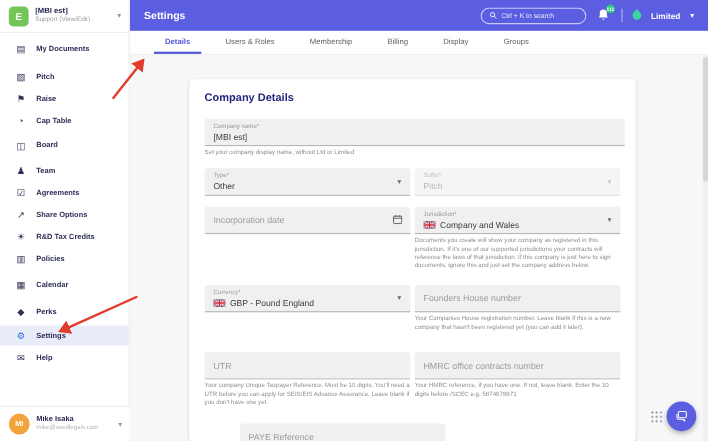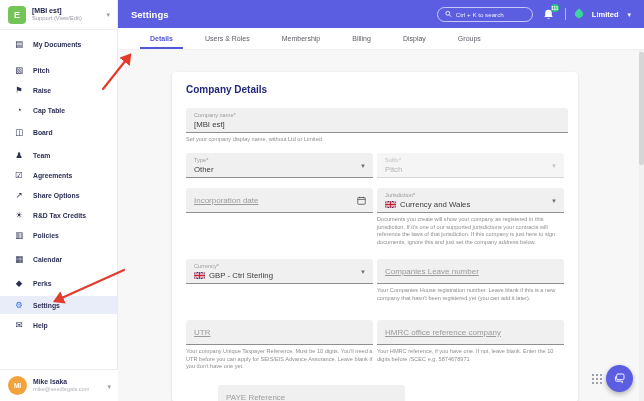--- a/index.html
+++ b/index.html
@@ -56,21 +56,21 @@
   .card { position:absolute; left:54px; top:22px; width:406px; height:330px; background:#fff; border-radius:4px; box-shadow:0 1px 3px rgba(0,0,0,.14); padding:12px 10px 0 14px; overflow:hidden; }
   .card-title { font-size:10px; font-weight:bold; color:#23277d; }
   .fields { margin-top:13px; }
   .frow { display:flex; gap:4px; }
   .fcol { width:187px; }
   .ffull { width:382px; }
   .field { position:relative; background:#f0f0f0; border-bottom:1px solid #8f8f8f; border-radius:3px 3px 0 0; padding:4px 8px 3px 8px; cursor:text; }
   .field.select { cursor:pointer; }
   .flabel { font-size:5.6px; color:#9a9a9a; }
   .fvalue { font-size:7.8px; color:#3c3c3c; margin-top:2px; display:flex; align-items:center; gap:4px; }
-  .fph { font-size:8px; color:#9b9b9b; padding:4px 0;text-decoration:underline; }
+  .fph { font-size:8px; color:#9b9b9b; padding:4px 0; }
   .caret { position:absolute; right:7px; top:50%; transform:translateY(-35%); font-size:6px; color:#6f6f6f; }
   .field.disabled { background:#f5f5f5; border-bottom-color:#d4d4d4; }
   .field.disabled .flabel { color:#c2c2c2; }
   .field.disabled .fvalue { color:#b5b5b5; }
   .field.disabled .caret { color:#c6c6c6; }
   .helper { font-size:5.6px; color:#8e8e8e; line-height:1.4; margin-top:3px; }
   .cal-icon { position:absolute; right:7px; top:50%; transform:translateY(-50%); }
   .flag { display:inline-block; width:11px; height:7px; flex:0 0 auto; }
   .m9 { margin-top:9px; } .m10 { margin-top:10px; } .m12 { margin-top:12px; } .m17 { margin-top:17px; } .m14 { margin-top:14px;padding-left:32px; }
 
@@ -254,63 +254,63 @@
               <div class="field select">
                 <div class="flabel">Jurisdiction*</div>
                 <div class="fvalue">
                   <svg class="flag" viewBox="0 0 22 14">
                       <rect width="22" height="14" fill="#28307c"></rect>
                       <path d="M0 0 22 14 M22 0 0 14" stroke="#fff" stroke-width="3.4"></path>
                       <path d="M0 0 22 14 M22 0 0 14" stroke="#cf2233" stroke-width="1.4"></path>
                       <path d="M11 0 V14 M0 7 H22" stroke="#fff" stroke-width="4.6"></path>
                       <path d="M11 0 V14 M0 7 H22" stroke="#cf2233" stroke-width="2.6"></path>
                     </svg>
-                  <span>Currency and Wales</span>
+                  <span>Company and Wales</span>
                 </div>
                 <span class="caret">▼</span>
               </div>
               <div class="helper">Documents you create will show your company as registered in this jurisdiction. If it's one of our supported jurisdictions your contracts will reference the laws of that jurisdiction. If this company is just here to sign documents, ignore this and just set the company address below.</div>
             </div>
           </div>
 
           <div class="frow m12">
             <div class="fcol">
               <div class="field select">
                 <div class="flabel">Currency*</div>
                 <div class="fvalue">
                   <svg class="flag" viewBox="0 0 22 14">
                       <rect width="22" height="14" fill="#28307c"></rect>
                       <path d="M0 0 22 14 M22 0 0 14" stroke="#fff" stroke-width="3.4"></path>
                       <path d="M0 0 22 14 M22 0 0 14" stroke="#cf2233" stroke-width="1.4"></path>
                       <path d="M11 0 V14 M0 7 H22" stroke="#fff" stroke-width="4.6"></path>
                       <path d="M11 0 V14 M0 7 H22" stroke="#cf2233" stroke-width="2.6"></path>
                     </svg>
-                  <span>GBP - Ctrl Sterling</span>
+                  <span>GBP - Pound England</span>
                 </div>
                 <span class="caret">▼</span>
               </div>
             </div>
             <div class="fcol">
               <div class="field">
-                <div class="fph">Companies Leave number</div>
+                <div class="fph">Founders House number</div>
               </div>
               <div class="helper">Your Companies House registration number. Leave blank if this is a new company that hasn't been registered yet (you can add it later).</div>
             </div>
           </div>
 
           <div class="frow m17">
             <div class="fcol">
               <div class="field">
                 <div class="fph">UTR</div>
               </div>
               <div class="helper">Your company Unique Taxpayer Reference. Must be 10 digits. You'll need a UTR before you can apply for SEIS/EIS Advance Assurance. Leave blank if you don't have one yet.</div>
             </div>
             <div class="fcol">
               <div class="field">
-                <div class="fph">HMRC office reference company</div>
+                <div class="fph">HMRC office contracts number</div>
               </div>
               <div class="helper">Your HMRC reference, if you have one. If not, leave blank. Enter the 10 digits before /SCEC e.g. 5874678971</div>
             </div>
           </div>
 
           <div class="frow m14">
             <div class="fcol">
               <div class="field">
                 <div class="fph">PAYE Reference</div>
               </div>

